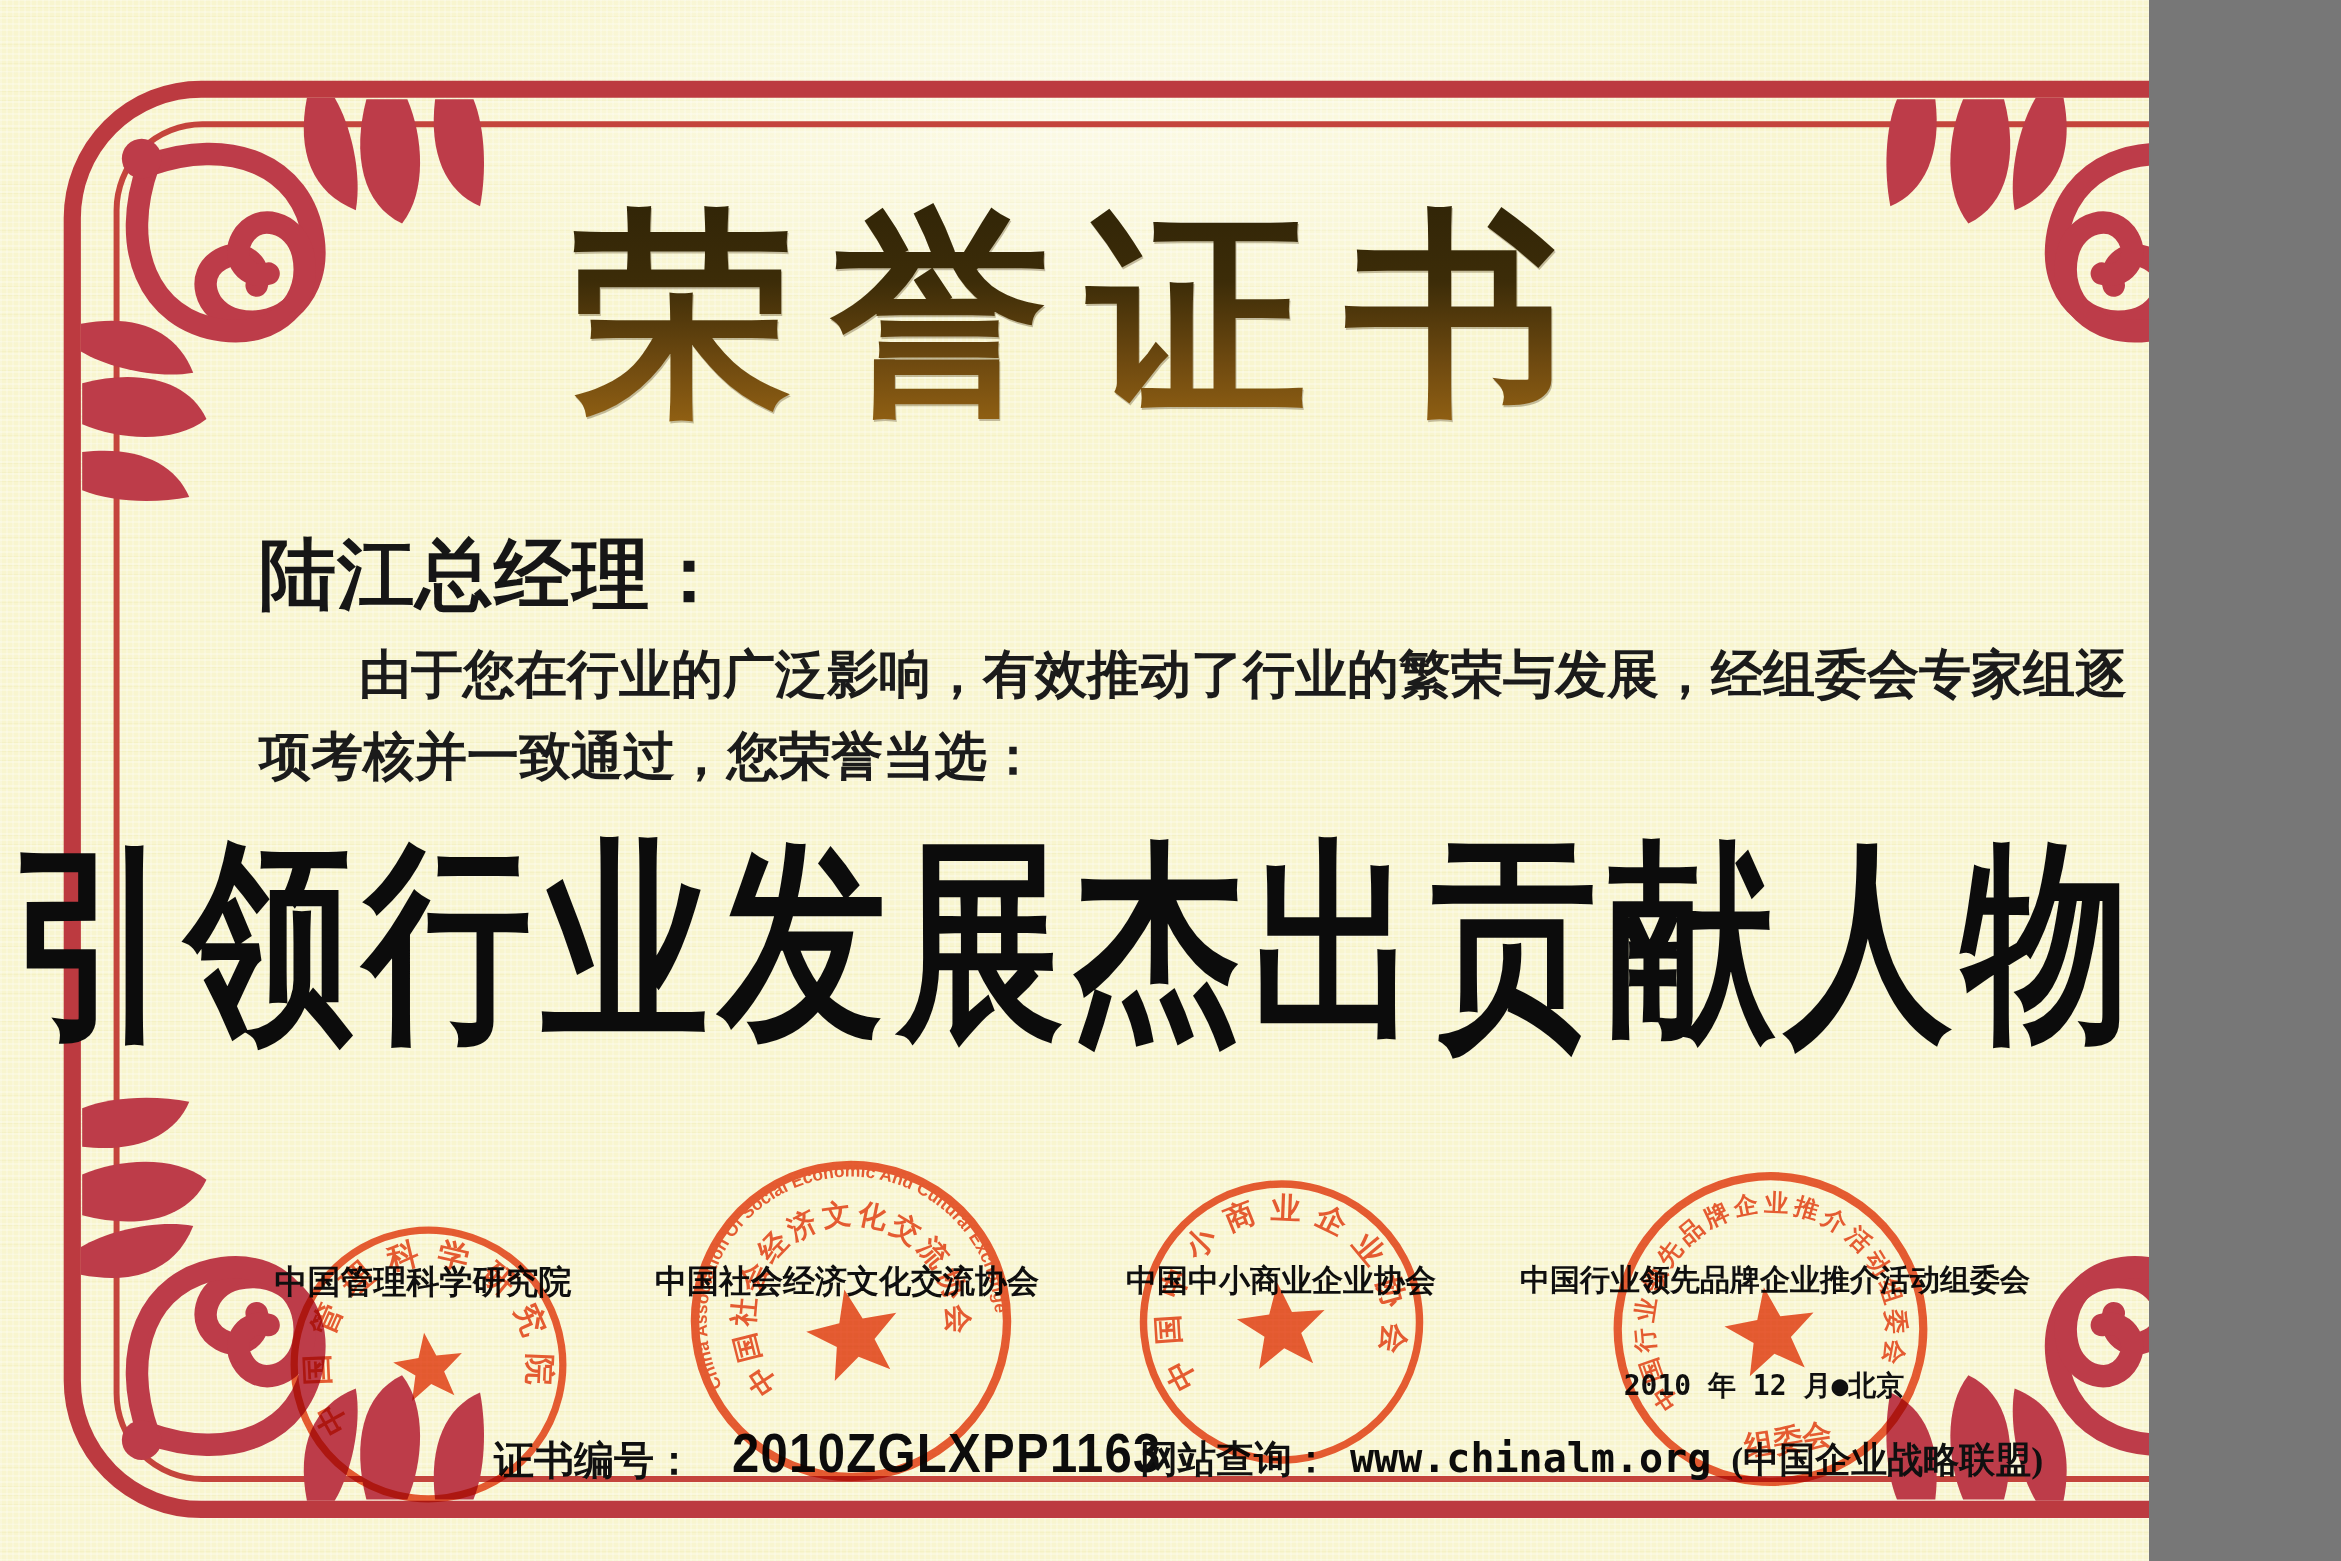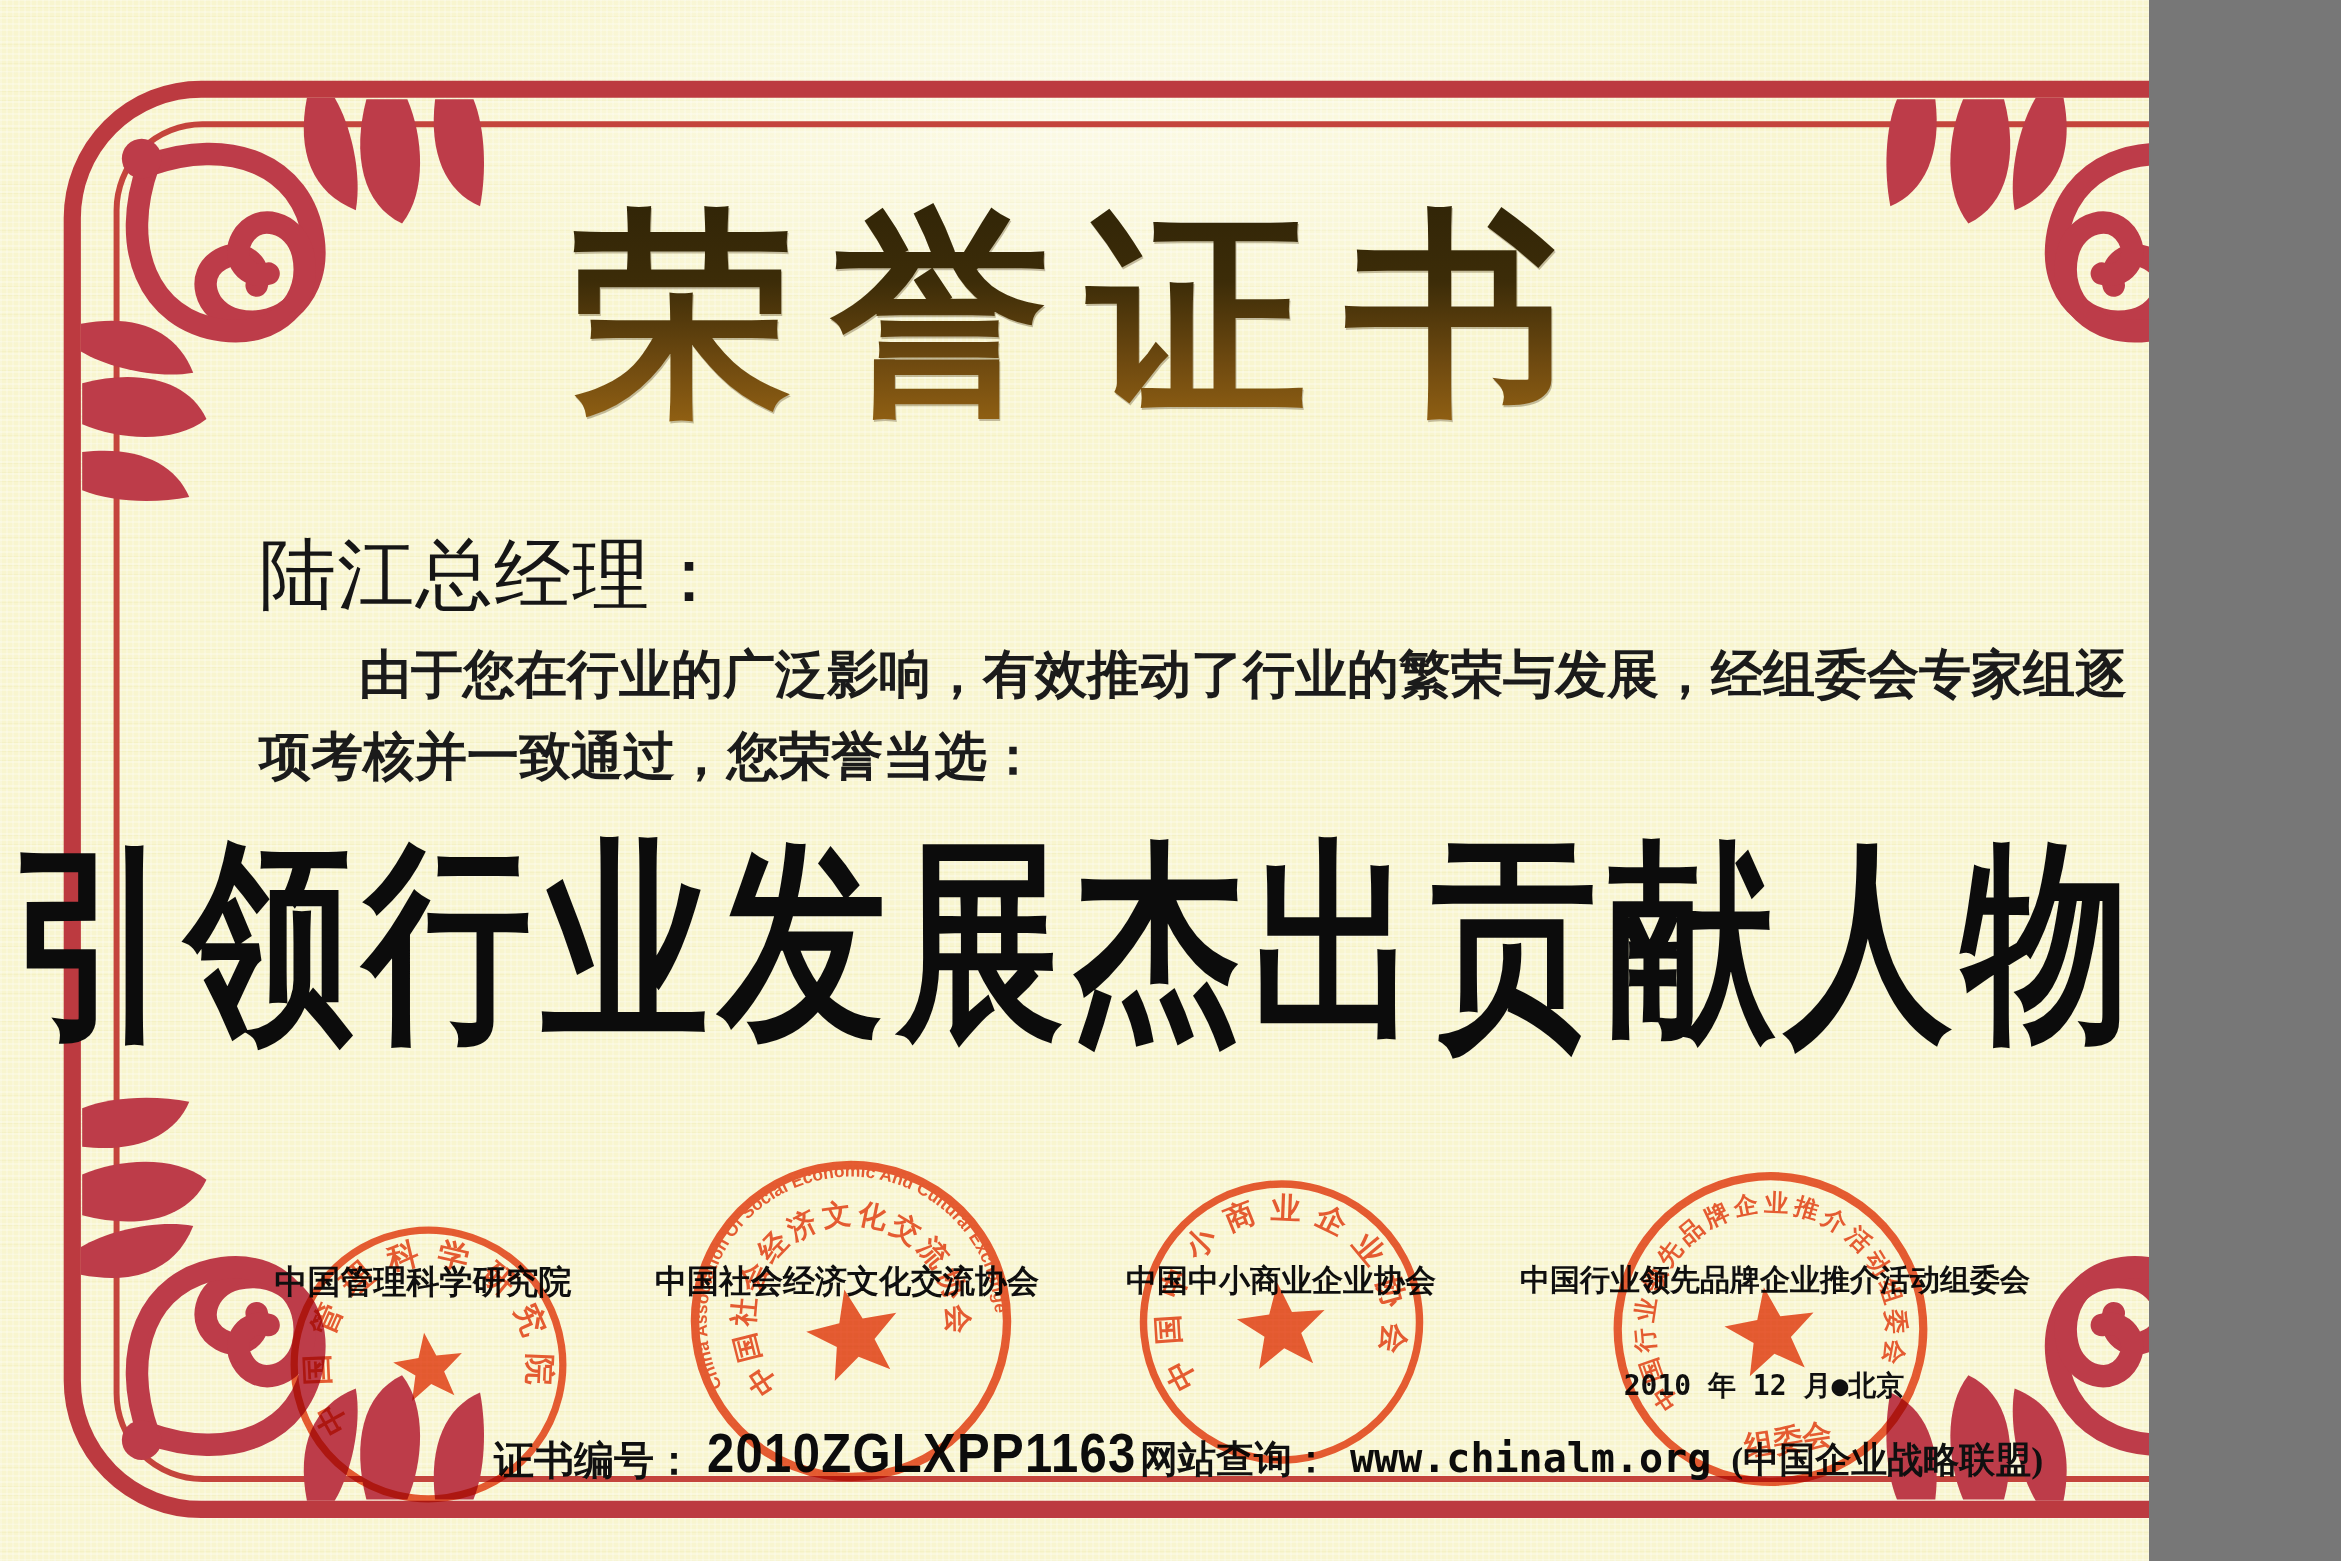--- a/index.html
+++ b/index.html
@@ -30,21 +30,21 @@
     background:linear-gradient(180deg,#2e2307 0%,#3c2c08 38%,#6f4a10 68%,#a06a14 100%);
     -webkit-background-clip:text;background-clip:text;
     color:transparent;
     filter:drop-shadow(1.3px 2px 0 rgba(70,45,5,.30));
     z-index:3;
   }
   
   .recipient{
     position:absolute;left:259px;top:524px;
     font-family:"Liberation Sans",sans-serif;
-    font-weight:400;font-size:77px;color:#161616;
+    font-weight:700;font-size:77px;color:#161616;
     letter-spacing:1.3px;z-index:3;
   }
   .body-line{
     position:absolute;left:259px;
     font-family:"Liberation Sans",sans-serif;
     font-weight:700;font-size:52px;color:#1b1b1b;
     letter-spacing:0;z-index:3;white-space:nowrap;
   }
   .body-line.l1{top:640px;padding-left:100px;}
   .body-line.l2{top:722px;}
@@ -78,21 +78,21 @@
   #org-3{left:1281px;font-size:31px;}
   #org-4{left:1775px;font-size:30px;}
   .date-line{
     position:absolute;left:1764px;top:1367px;transform:translateX(-50%);
     font-family:"DejaVu Sans Mono","Liberation Serif",serif;
     font-weight:700;font-size:28px;color:#101010;white-space:nowrap;z-index:3;
   }
   
   .certno-line{
     position:absolute;left:494px;top:1429px;
-    display:flex;align-items:baseline;gap:13px;z-index:3;white-space:nowrap;
+    display:flex;align-items:baseline;gap:38px;z-index:3;white-space:nowrap;
   }
   .certno-label{font-family:"Liberation Serif",serif;font-weight:700;font-size:40px;color:#101010;}
   .certno-value{
     font-family:"Liberation Sans",sans-serif;font-weight:800;font-size:49px;color:#0c0c0c;
     letter-spacing:1.3px;display:inline-block;transform:scaleY(1.14);transform-origin:bottom;
   }
   .website-line{
     position:absolute;left:1140px;top:1434px;
     display:flex;align-items:baseline;gap:20px;z-index:3;white-space:nowrap;
   }

